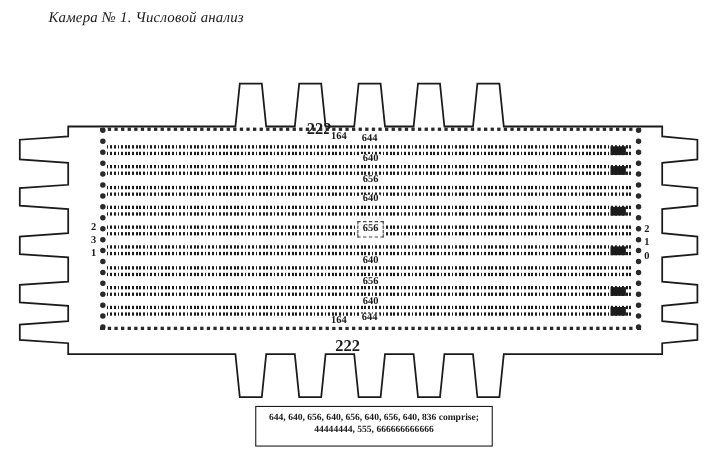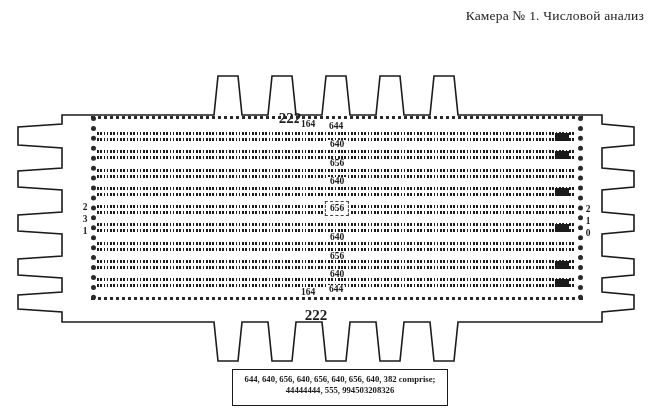--- a/index.html
+++ b/index.html
@@ -4,21 +4,21 @@
 <style>
   :root { --ink:#1b1b1b; --paper:#ffffff; }
   html,body { margin:0; padding:0; background:#ffffff; }
   .page {
     position:relative; width:650px; height:414px; overflow:hidden;
     background:var(--paper);
     font-family:"Liberation Serif", serif; color:var(--ink);
   }
   .title {
     position:absolute; left:44px; top:8px; width:600px;
-    text-align:right; font-size:13.5px; line-height:15px;
+    text-align:left; font-style:italic; font-size:13.5px; line-height:15px;
     letter-spacing:.2px;
   }
   svg.outline { position:absolute; left:0; top:0; }
 
   .inner-rect {
     position:absolute; left:91px; top:116px; width:492px; height:184px;
     box-sizing:border-box;
     border-style:dotted; border-color:#2a2a2a;
     border-top-width:3px; border-bottom-width:3px;
     border-left-width:5px; border-right-width:5px;
@@ -132,17 +132,17 @@
     </div>
   <div class="digit-col" style="left:582px; top:203px;">
       <div>2</div>
       <div>1</div>
       <div>0</div>
     </div>
 
   <div class="edge-num" style="left:302px; top:311px; width:28px; text-align:center;">222</div>
 
   <div class="caption-box">
-    <div>644, 640, 656, 640, 656, 640, 656, 640, 382 comprise;</div>
-    <div>44444444, 555, 994503208326</div>
+    <div>644, 640, 656, 640, 656, 640, 656, 640, 836 comprise;</div>
+    <div>44444444, 555, 666666666666</div>
   </div>
 
 </div>
 
 </body></html>

